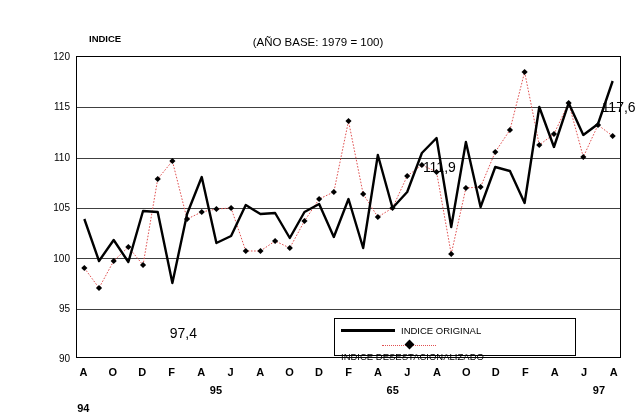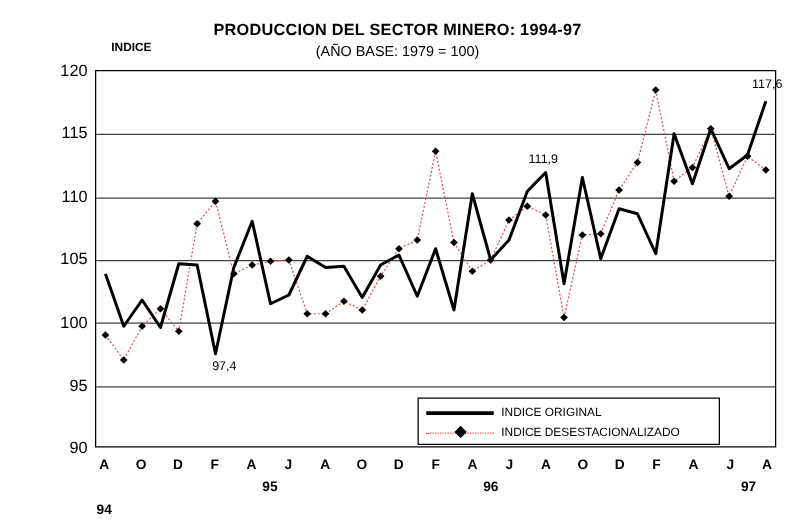--- a/index.html
+++ b/index.html
@@ -53,21 +53,21 @@
     height: 302px;
     border: 1px solid #000;
     box-sizing: border-box;
     background: #fff;
   }
   .ytick-lbl {
     position: absolute;
     left: 36px;
     width: 34px;
     text-align: right;
-    font-size: 13px;
+    font-size: 10px;
     color: #000;
     transform: translateY(-50%);
   }
   .gridline {
     position: absolute;
     left: 0;
     width: 100%;
     height: 1px;
     background: #000;
     opacity: 0.75;
@@ -90,43 +90,44 @@
   .xyear-lbl {
     position: absolute;
     font-size: 11px;
     font-weight: bold;
     color: #000;
     text-align: center;
     transform: translateX(-50%);
   }
   .annot {
     position: absolute;
-    font-size: 10px;
+    font-size: 14px;
     color: #000;
     white-space: nowrap;
+    margin-top: 37px;
   }
   .legend {
     position: absolute;
     left: 334px;
     top: 318px;
     width: 242px;
     height: 38px;
     border: 1px solid #000;
     background: #fff;
     box-sizing: border-box;
   }
   .legend-row {
     position: absolute;
     left: 6px;
     height: 14px;
     display: flex;
     align-items: center;
   }
   .legend-row.r1 { top: 4px; }
-  .legend-row.r2 { top: 20px; }
+  .legend-row.r2 { top: 20px; flex-direction: column; }
   .legend-swatch {
     width: 54px;
     height: 12px;
     position: relative;
     margin-right: 6px;
     flex: 0 0 auto;
   }
   .legend-swatch .bar {
     position: absolute;
     left: 0;
@@ -156,21 +157,20 @@
     font-size: 9.5px;
     color: #000;
     white-space: nowrap;
   }
 </style>
 </head>
 <body>
 
 <div id="root">
 
-  <div class="title">PRODUCCION DEL SECTOR MINERO: 1994-97</div>
   <div class="subtitle">(AÑO BASE: 1979 = 100)</div>
   <div class="ylabel">INDICE</div>
 
   <div id="ylabels">
       <div class="ytick-lbl" style="top: 358px;">90</div>
       <div class="ytick-lbl" style="top: 307.667px;">95</div>
       <div class="ytick-lbl" style="top: 258px;">100</div>
       <div class="ytick-lbl" style="top: 207px;">105</div>
       <div class="ytick-lbl" style="top: 156.667px;">110</div>
       <div class="ytick-lbl" style="top: 106.333px; text-align: right;">115</div>
@@ -245,21 +245,21 @@
       <div class="xtick-lbl" style="left: 466.338px; top: 366px;">O</div>
       <div class="xtick-lbl" style="left: 495.797px; top: 366px;">D</div>
       <div class="xtick-lbl" style="left: 525.257px; top: 366px;">F</div>
       <div class="xtick-lbl" style="left: 554.716px; top: 366px;">A</div>
       <div class="xtick-lbl" style="left: 584.176px; top: 366px;">J</div>
       <div class="xtick-lbl" style="left: 613.635px; top: 366px;">A</div>
     </div>
   <div id="yearlabels">
       <div class="xyear-lbl" style="left: 83.3649px; top: 402px;">94</div>
       <div class="xyear-lbl" style="left: 215.932px; top: 384px;">95</div>
-      <div class="xyear-lbl" style="left: 392.689px; top: 384px;">96</div>
+      <div class="xyear-lbl" style="left: 392.689px; top: 384px;">65</div>
       <div class="xyear-lbl" style="left: 598.905px; top: 384px;">97</div>
     </div>
   <div id="annots">
       <div class="annot" style="left: 169.743px; top: 287.507px;">97,4</div>
       <div class="annot" style="left: 422.878px; top: 121.54px;">111,9</div>
       <div class="annot" style="left: 601.635px; top: 62.16px;">117,6</div>
     </div>
 
   <div class="legend">
     <div class="legend-row r1">

